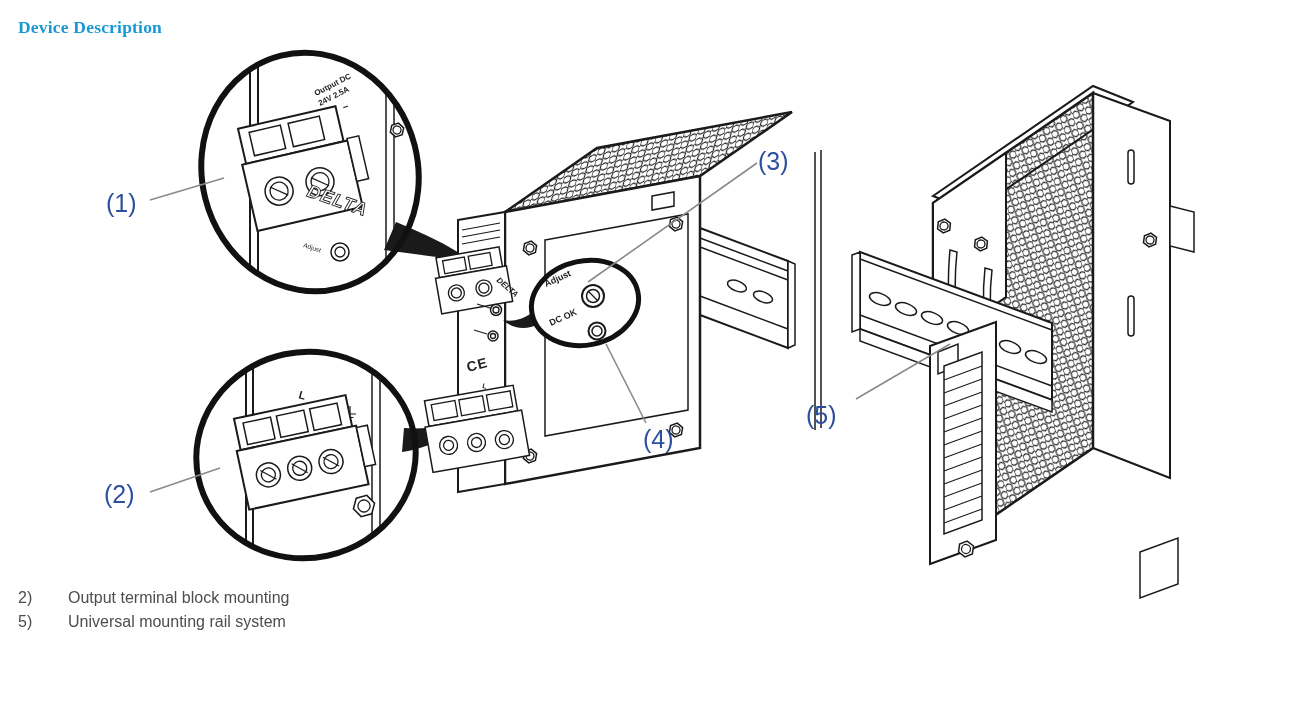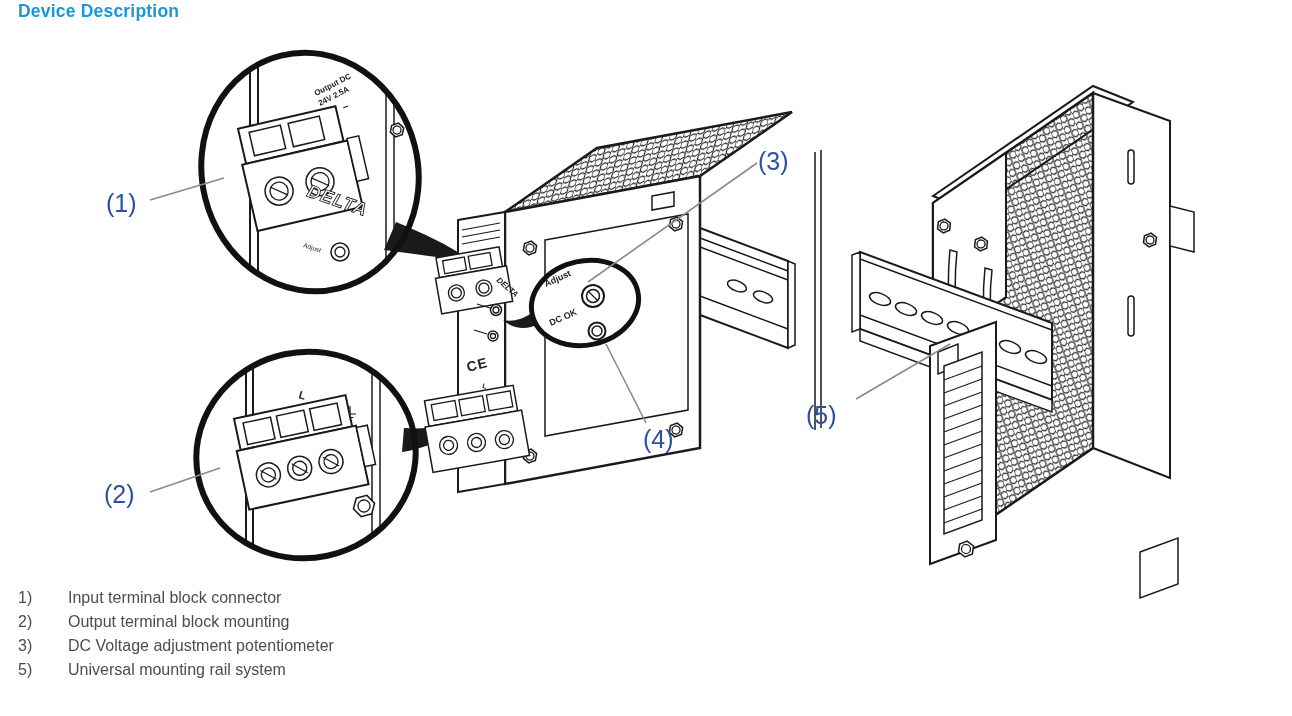--- a/index.html
+++ b/index.html
@@ -1,19 +1,19 @@
 <!DOCTYPE html>
 <html><head>
 <meta charset="utf-8">
 <style>
   html,body{margin:0;padding:0;background:#fff;}
   body{width:1292px;height:716px;position:relative;overflow:hidden;
        font-family:"Liberation Sans",sans-serif;}
-  .heading{position:absolute;left:18px;top:1px;font-size:17.5px;font-weight:bold;
-           color:#1899d6;letter-spacing:.2px;}
+  .heading{position:absolute;left:18px;top:17px;font-size:17.5px;font-weight:bold;
+           color:#1899d6;letter-spacing:.2px;font-family:Liberation Serif, serif;}
   .legend{position:absolute;left:18px;top:586px;font-size:16px;color:#4d4d4d;}
   .legend-row{height:24px;line-height:24px;white-space:nowrap;}
   .legend-num{display:inline-block;width:50px;}
   svg{position:absolute;left:0;top:0;}
   
   .s1{stroke:#1a1a1a;stroke-width:1.1;fill:none}
   .s12{stroke:#1a1a1a;stroke-width:1.2;fill:none}
   .s15{stroke:#1a1a1a;stroke-width:1.5;fill:none}
   .s2{stroke:#1a1a1a;stroke-width:2;fill:none}
   .fw{fill:#fff;stroke:#1a1a1a;stroke-width:1.3}
@@ -238,24 +238,18 @@
         <circle class="fw" r="4.5"></circle>
       </g>
     </g>
     <line class="lead" x1="856" y1="399" x2="950" y2="344"></line>
     <text class="lbl" x="806" y="424">(5)</text>
   </g>
 </svg>
 
 <div class="legend">
   <div class="legend-row">
-    <span class="legend-num">1)</span><span>Input terminal block connector</span>
-  </div>
-  <div class="legend-row">
     <span class="legend-num">2)</span><span>Output terminal block mounting</span>
-  </div>
-  <div class="legend-row">
-    <span class="legend-num">3)</span><span>DC Voltage adjustment potentiometer</span>
   </div>
   <div class="legend-row">
     <span class="legend-num">5)</span><span>Universal mounting rail system</span>
   </div>
 </div>
 
 </body></html>

